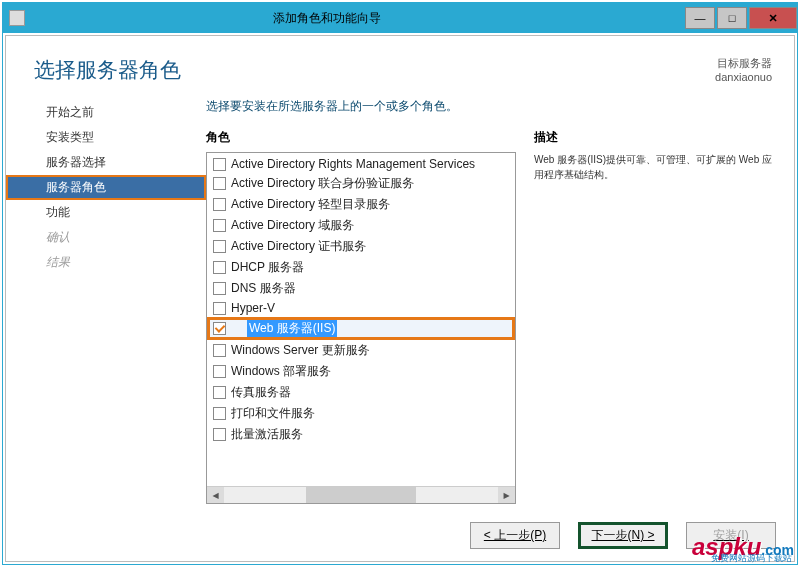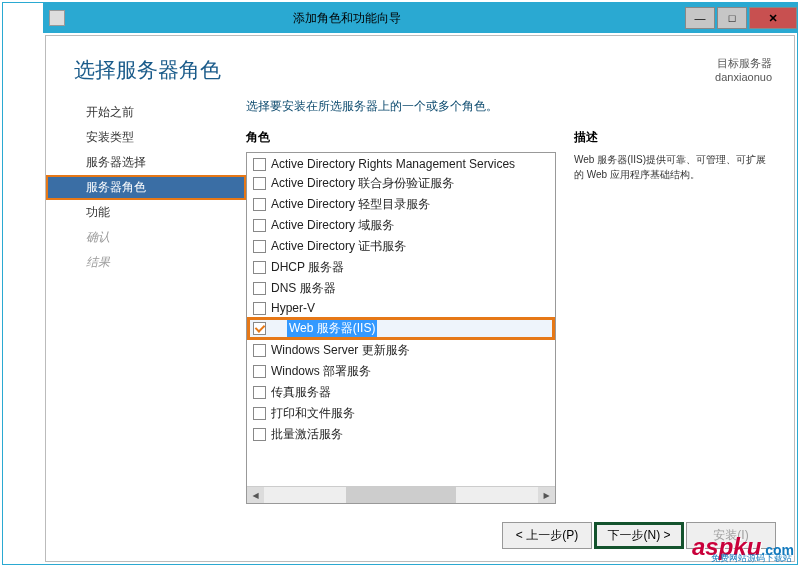--- a/index.html
+++ b/index.html
@@ -13,21 +13,20 @@
       overflow: hidden;
     }
     .window {
       width: 796px;
       height: 563px;
       margin: 2px;
       border: 1px solid #2aa9d2;
       background: #fff;
       display: flex;
       flex-direction: column;
-      padding-left: 40px;
     }
     .titlebar {
       height: 30px;
       background: #2aa9d2;
       display: flex;
       align-items: center;
       color: #000;
     }
     .titlebar-icon {
       width: 16px; height: 16px;
@@ -182,22 +181,23 @@
       display: flex; align-items: center; justify-content: center;
       font-size: 8px; color: #555;
     }
     .sb-track { flex: 1; background: #eee; position: relative; }
     .sb-thumb { position: absolute; left: 30%; width: 40%; height: 100%; background: #cdcdcd; }
     .desc-text { font-size: 10px; color: #333; line-height: 1.5; }
     .footer {
       padding: 10px 18px 12px;
       display: flex;
       justify-content: flex-end;
-      gap: 2px;
+      gap: 18px;
       align-items: flex-end;
+      text-decoration: underline;
     }
     .btn {
       min-width: 90px;
       padding: 4px 10px;
       background: #efefef;
       border: 1px solid #999;
       font-size: 12px;
       text-align: center;
       cursor: pointer;
     }

